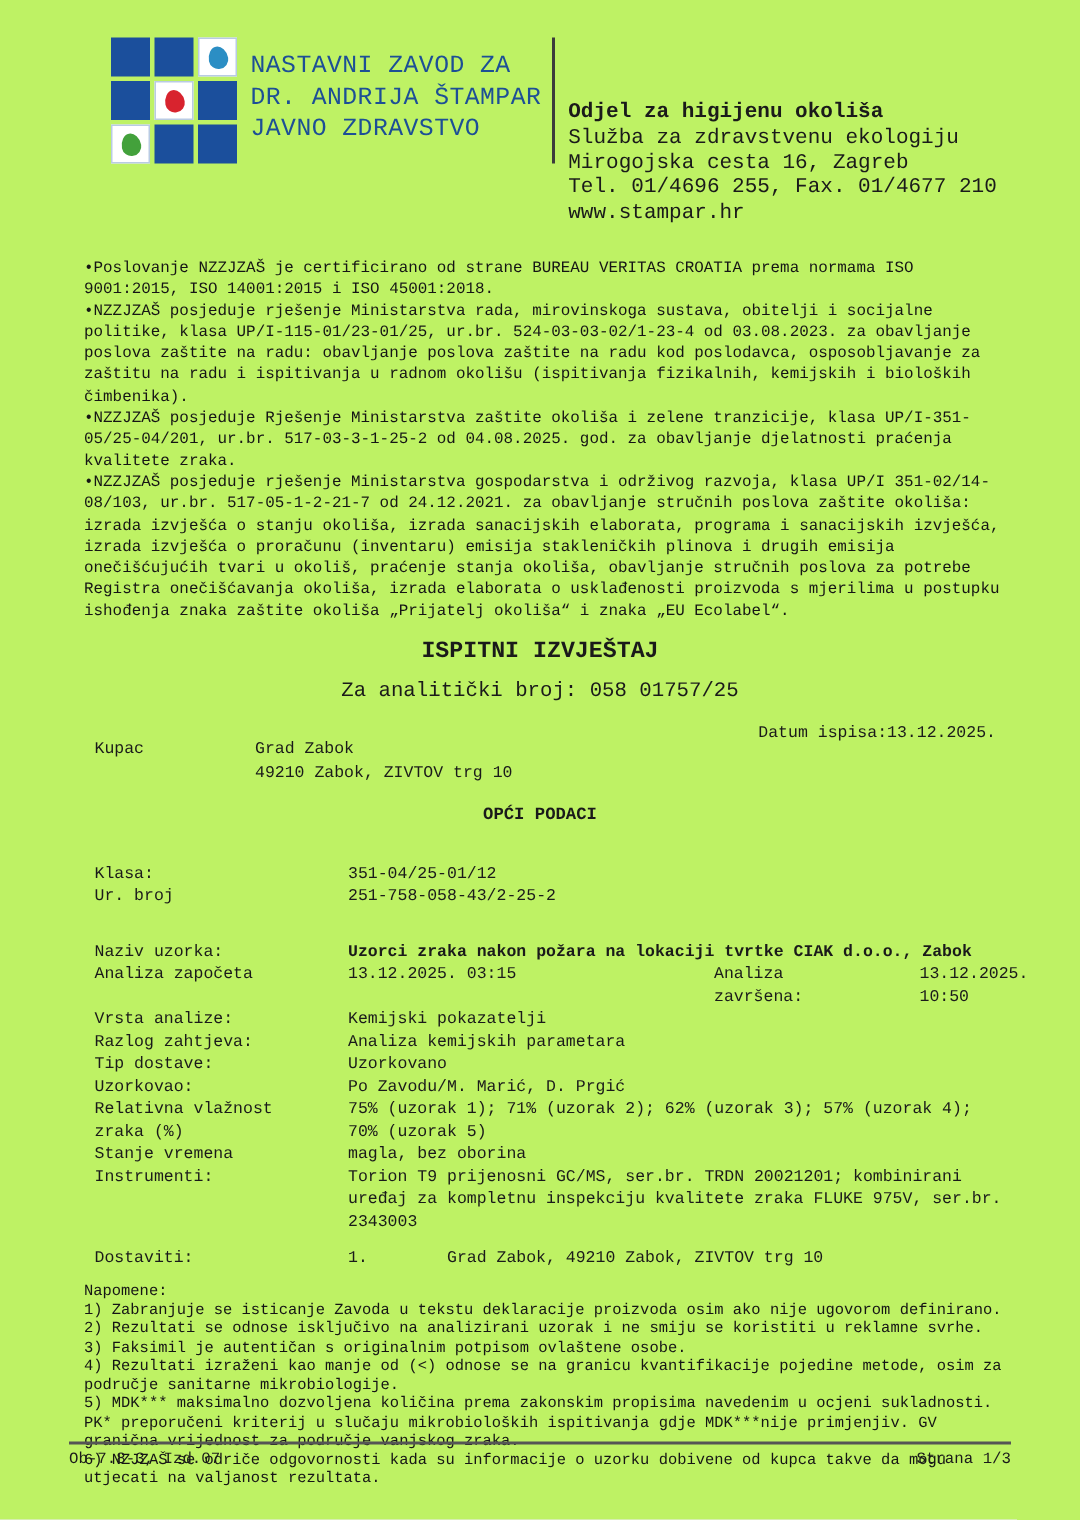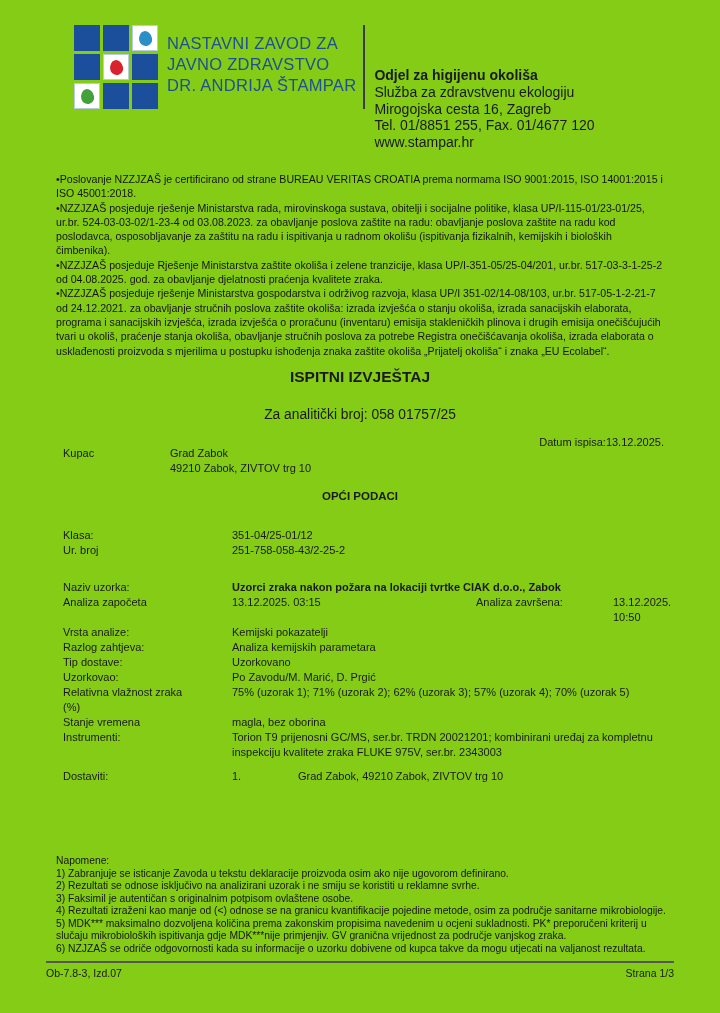--- a/index.html
+++ b/index.html
@@ -1,21 +1,21 @@
 <!DOCTYPE html>
 <html><head>
 <meta charset="utf-8">
 <style>
   html,body{margin:0;padding:0;background:#e9e9e9;}
   .page{
     position:relative;
     width:720px;height:1013px;
     margin:0 auto;
-    background:#84cc16;
-    font-family:Liberation Sans, sans-serif;
+    background:#bef264;
+    font-family:Liberation Mono, monospace;
     color:#1a1a1a;
     overflow:hidden;
   }
   
   .hdr{display:flex;align-items:flex-start;margin:25px 46px 0 74px;}
   .logo{display:grid;grid-template-columns:repeat(3,26px);grid-template-rows:repeat(3,26px);gap:3px;flex-shrink:0;}
   .cell{width:26px;height:26px;background:#1b4f9c;}
   .cell.light{background:#ffffff;border:1px solid #b9cbe3;box-sizing:border-box;display:flex;align-items:center;justify-content:center;}
   .drop{width:13px;height:15px;border-radius:48% 52% 50% 50%/58% 58% 42% 42%;transform:rotate(-10deg);}
   .drop.b{background:#2b8ec4;}
@@ -23,21 +23,21 @@
   .drop.g{background:#43a13b;}
   .org{margin:8px 0 0 9px;color:#1d4f96;font-size:16.5px;line-height:21px;letter-spacing:.3px;white-space:nowrap;}
   .vline{border-left:2px solid #3c3c3c;height:84px;margin-left:7px;flex-shrink:0;}
   .contact{margin-left:9px;font-size:14px;line-height:16.8px;padding-top:1px;color:#1a1a1a;white-space:nowrap;margin-top:41px;}
   .contact .b{font-weight:bold;}
   
   .acc-block{margin:21px 52px 0 56px;font-size:10.6px;line-height:14.3px;color:#151515;text-align:left;}
   .acc-block p{margin:0;}
   
   .title-main{text-align:center;font-size:15.5px;font-weight:bold;margin-top:10px;}
-  .title-sub{text-align:center;font-size:13.8px;margin-top:21px;}
+  .title-sub{text-align:center;font-size:13.8px;margin-top:11px;}
   
   .meta{position:relative;margin:14px 56px 0 63px;height:46px;font-size:11px;}
   .datum{position:absolute;right:0;top:0;display:flex;gap:0;}
   .kupac{position:absolute;left:0;top:10px;display:flex;line-height:15.5px;}
   .kupac .lbl{width:107px;flex-shrink:0;}
   
   .sec-head{text-align:center;font-size:11.5px;font-weight:bold;margin-top:8px;}
   .gen{margin:26px 50px 0 63px;font-size:11px;}
   .row{display:flex;line-height:15px;gap:36px;}
   .row .lbl{width:133px;flex-shrink:0;}
@@ -73,29 +73,29 @@
         </div>
       <div class="cell"></div>
       <div class="cell light">
           <span class="drop g"></span>
         </div>
       <div class="cell"></div>
       <div class="cell"></div>
     </div>
     <div class="org">
       <div>NASTAVNI ZAVOD ZA</div>
+      <div>DR. ANDRIJA ŠTAMPAR</div>
       <div>JAVNO ZDRAVSTVO</div>
-      <div>DR. ANDRIJA ŠTAMPAR</div>
     </div>
     <div class="vline"></div>
     <div class="contact">
       <div class="b">Odjel za higijenu okoliša</div>
       <div>Služba za zdravstvenu ekologiju</div>
       <div>Mirogojska cesta 16, Zagreb</div>
-      <div>Tel. 01/8851 255, Fax. 01/4677 120</div>
+      <div>Tel. 01/4696 255, Fax. 01/4677 210</div>
       <div>www.stampar.hr</div>
     </div>
   </div>
 
   <div class="acc-block">
     <p>•Poslovanje NZZJZAŠ je certificirano od strane BUREAU VERITAS CROATIA prema normama ISO 9001:2015, ISO 14001:2015 i ISO 45001:2018.</p>
     <p>•NZZJZAŠ posjeduje rješenje Ministarstva rada, mirovinskoga sustava, obitelji i socijalne politike, klasa UP/I-115-01/23-01/25, ur.br. 524-03-03-02/1-23-4 od 03.08.2023. za obavljanje poslova zaštite na radu: obavljanje poslova zaštite na radu kod poslodavca, osposobljavanje za zaštitu na radu i ispitivanja u radnom okolišu (ispitivanja fizikalnih, kemijskih i bioloških čimbenika).</p>
     <p>•NZZJZAŠ posjeduje Rješenje Ministarstva zaštite okoliša i zelene tranzicije, klasa UP/I-351-05/25-04/201, ur.br. 517-03-3-1-25-2 od 04.08.2025. god. za obavljanje djelatnosti praćenja kvalitete zraka.</p>
     <p>•NZZJZAŠ posjeduje rješenje Ministarstva gospodarstva i održivog razvoja, klasa UP/I 351-02/14-08/103, ur.br. 517-05-1-2-21-7 od 24.12.2021. za obavljanje stručnih poslova zaštite okoliša: izrada izvješća o stanju okoliša, izrada sanacijskih elaborata, programa i sanacijskih izvješća, izrada izvješća o proračunu (inventaru) emisija stakleničkih plinova i drugih emisija onečišćujućih tvari u okoliš, praćenje stanja okoliša, obavljanje stručnih poslova za potrebe Registra onečišćavanja okoliša, izrada elaborata o usklađenosti proizvoda s mjerilima u postupku ishođenja znaka zaštite okoliša „Prijatelj okoliša“ i znaka „EU Ecolabel“.</p>
   </div>

